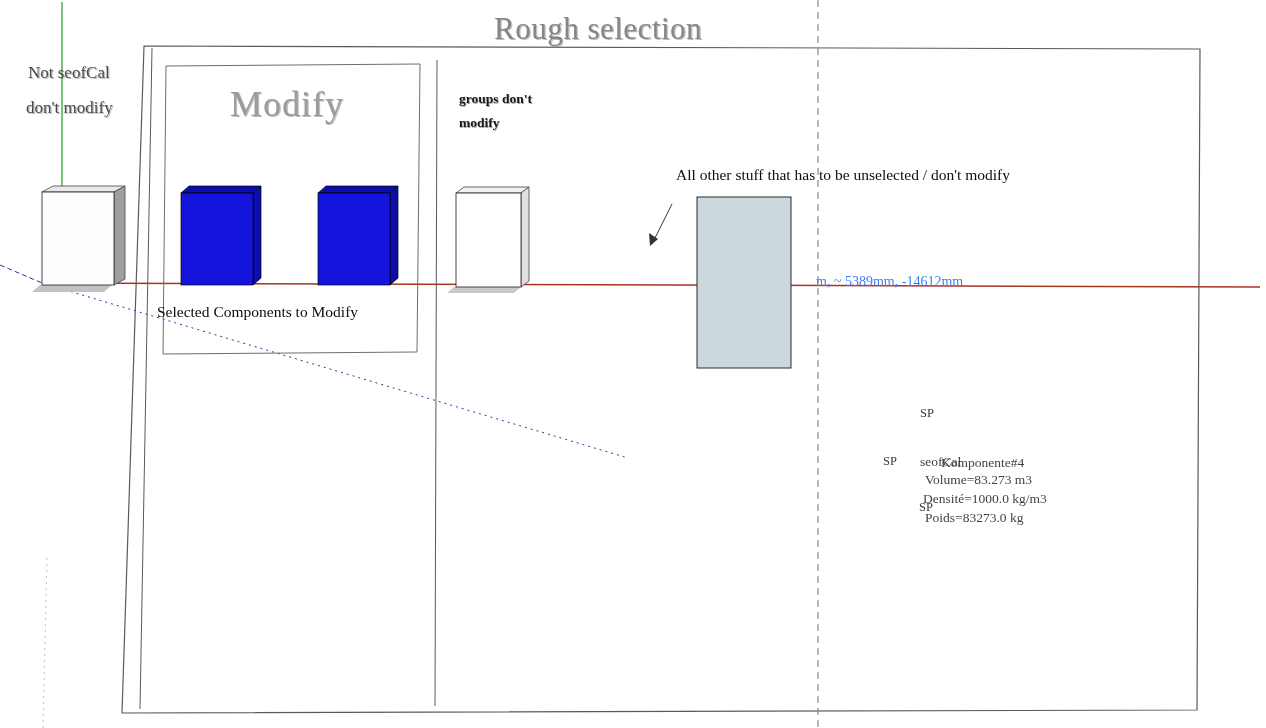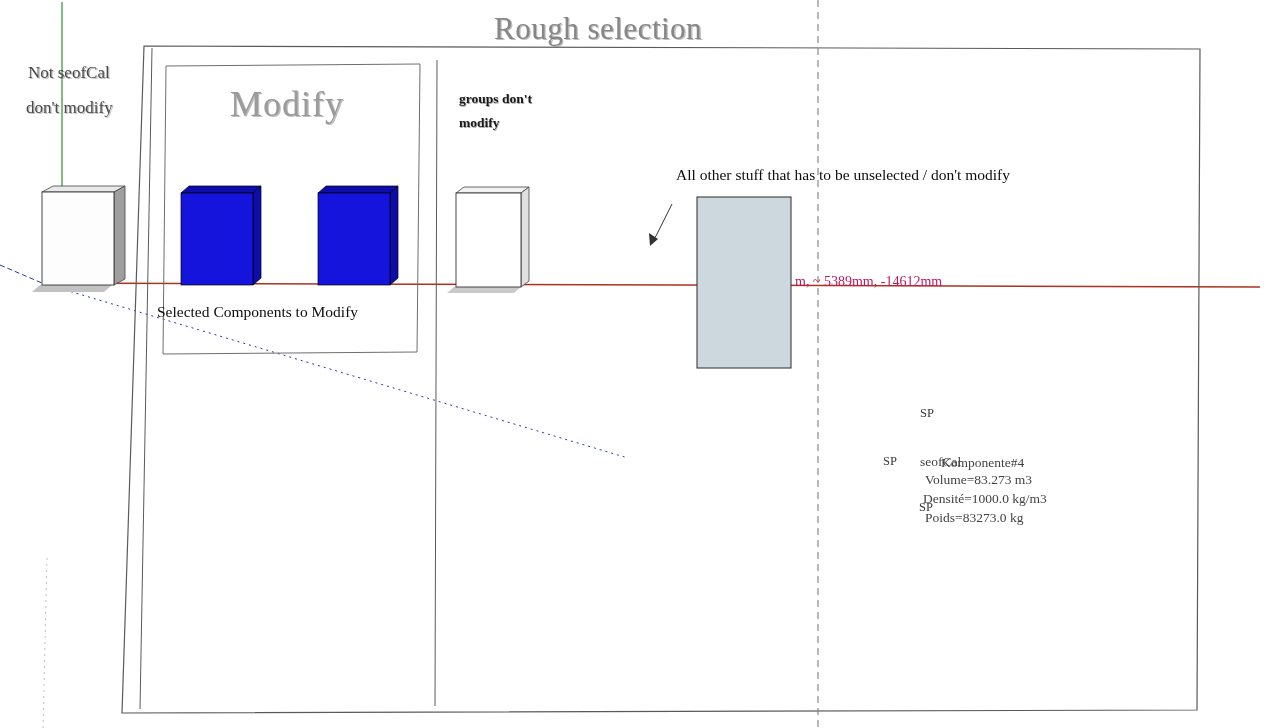--- a/index.html
+++ b/index.html
@@ -9,21 +9,21 @@
   }
   #scene-svg{position:absolute;left:0;top:0;}
   .txt{position:absolute;white-space:pre;line-height:1.1;}
   .hand{text-shadow:1.3px 0.9px 0 rgba(110,110,110,0.45);}
   .hand-dark{text-shadow:0.8px 0.6px 0 rgba(0,0,0,0.35);}
   .title-txt{font-size:31px;color:#868686;letter-spacing:.5px;}
   .modify-txt{font-size:36px;color:#9b9b9b;letter-spacing:1px;}
   .note-txt{font-size:17px;color:#4a4a4a;}
   .groups-txt{font-size:13.5px;font-weight:bold;color:#1a1a1a;}
   .plain-txt{font-size:15.5px;color:#0d0d0d;}
-  .coords-txt{font-size:14px;color:#be185d;}
+  .coords-txt{font-size:14px;color:#3b82f6;margin-left:21px;}
   .sp-txt{font-size:12.5px;color:#3a3a3a;}
   .info-txt{font-size:13.5px;color:#434343;}
 </style>
 </head>
 <body>
 
 <div id="stage">
 
   <svg id="scene-svg" width="1266" height="728" viewBox="0 0 1266 728">
 

